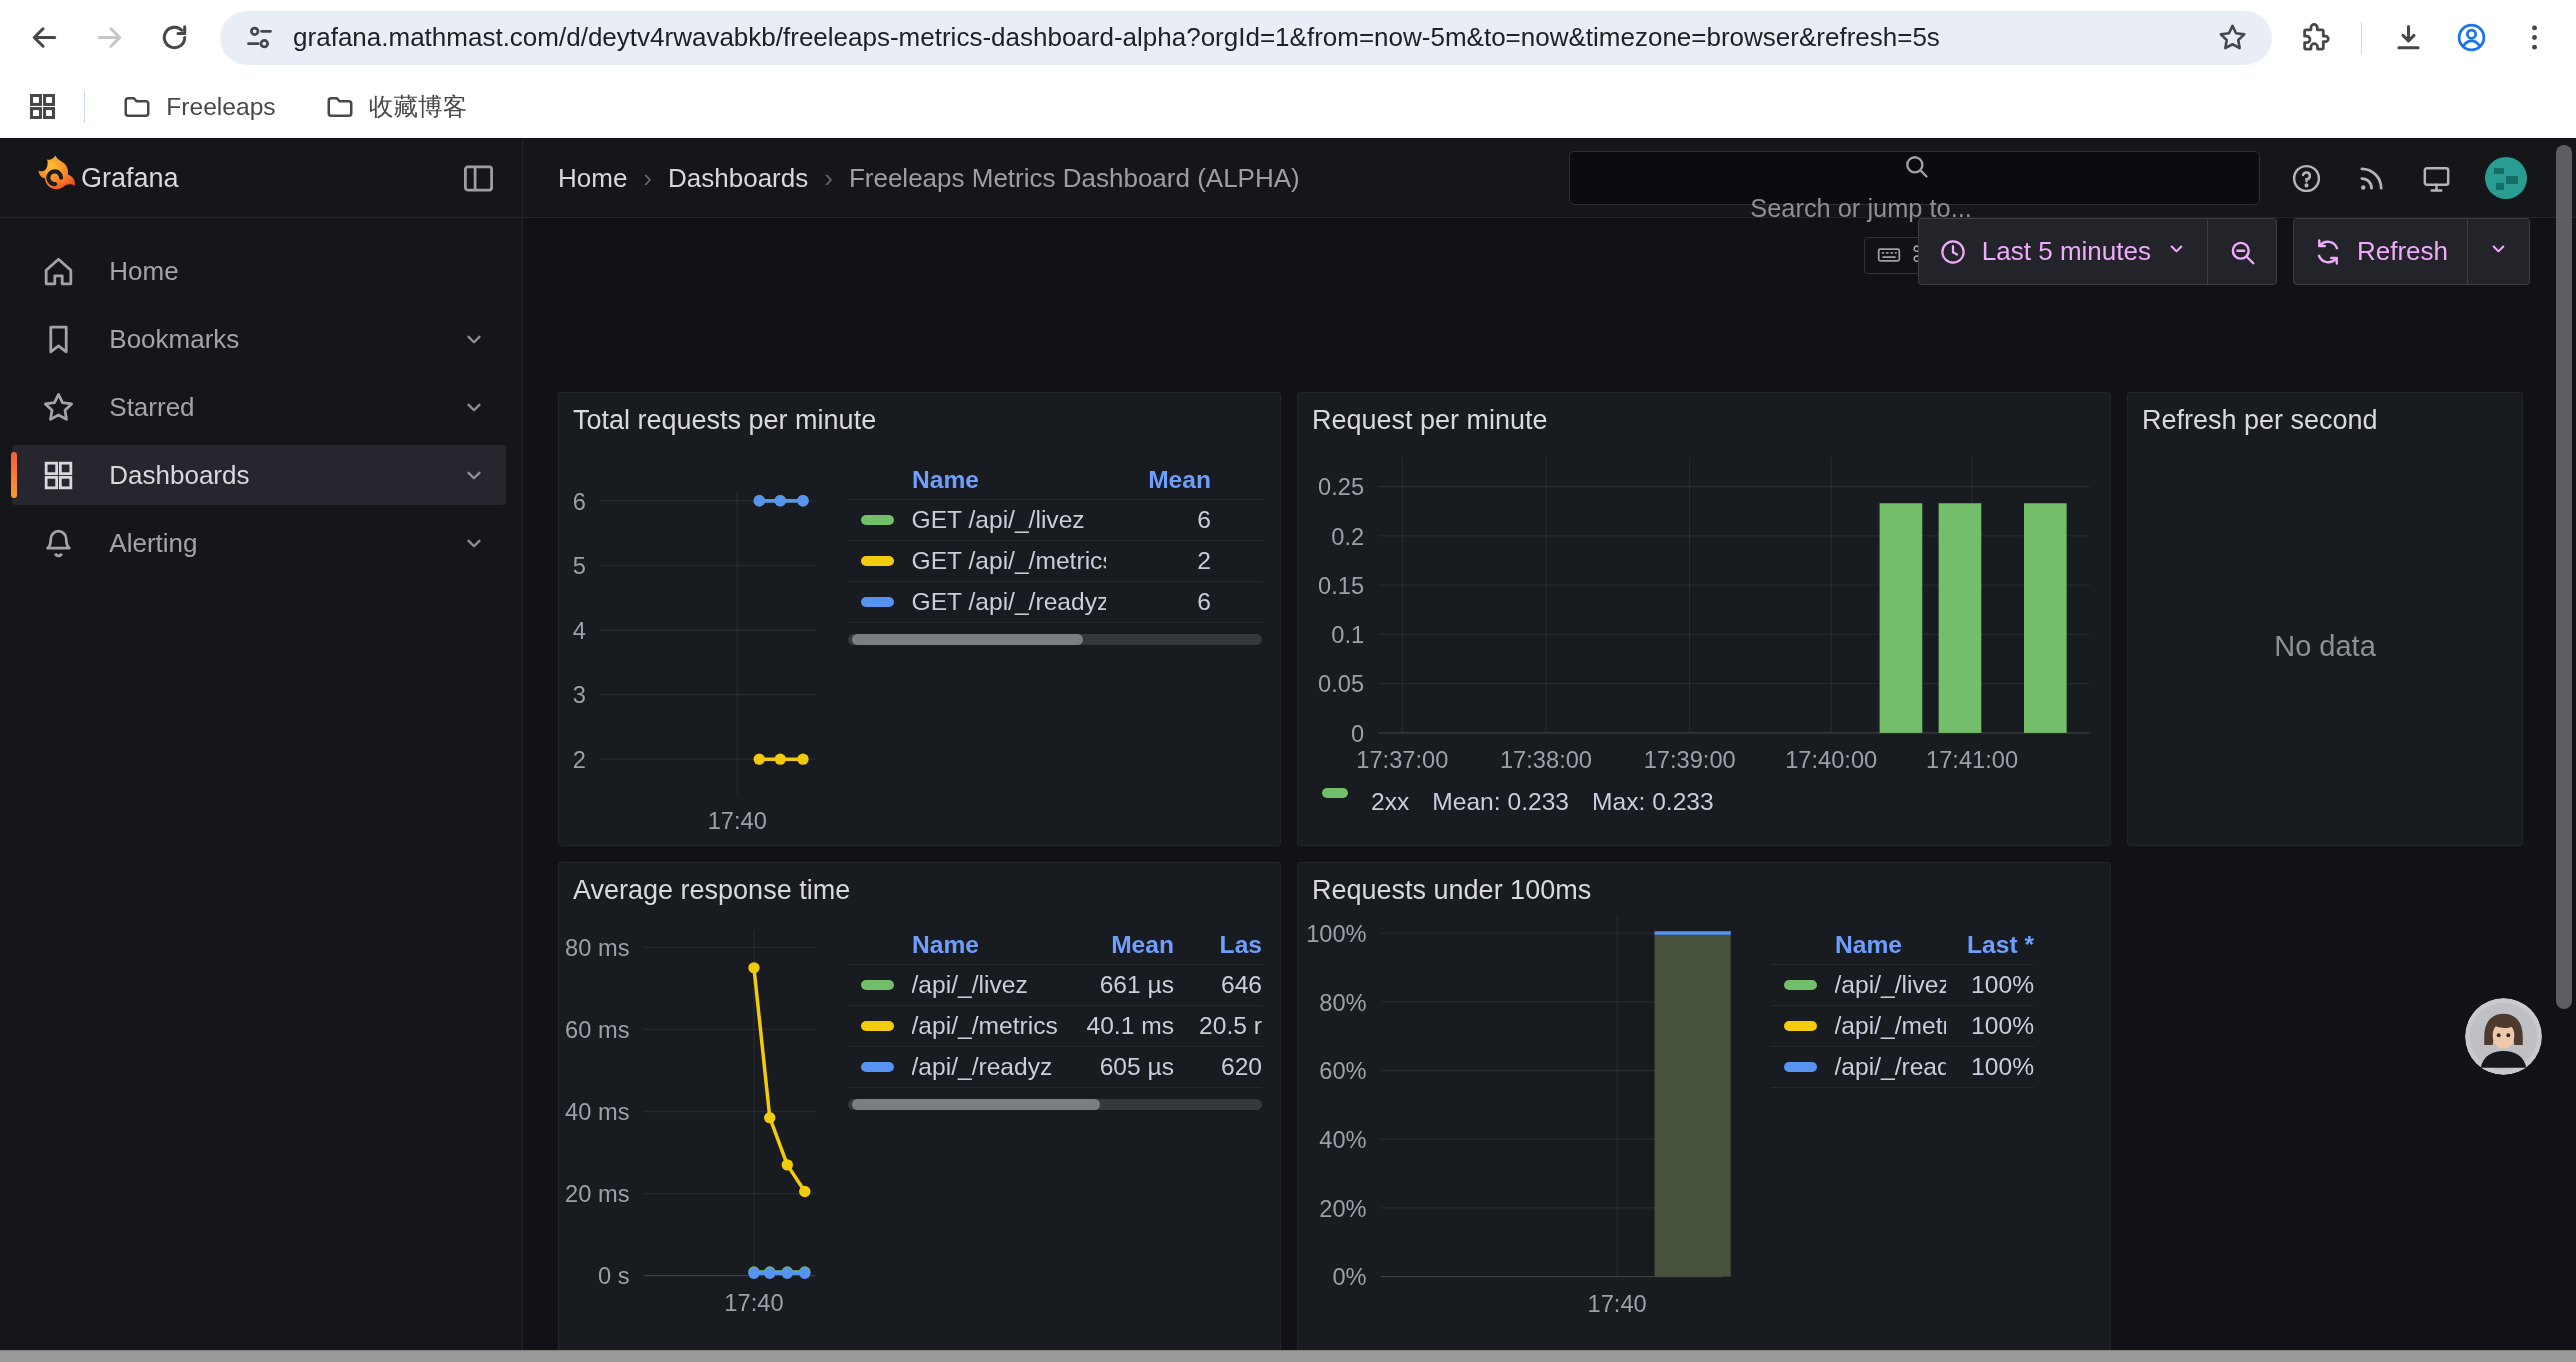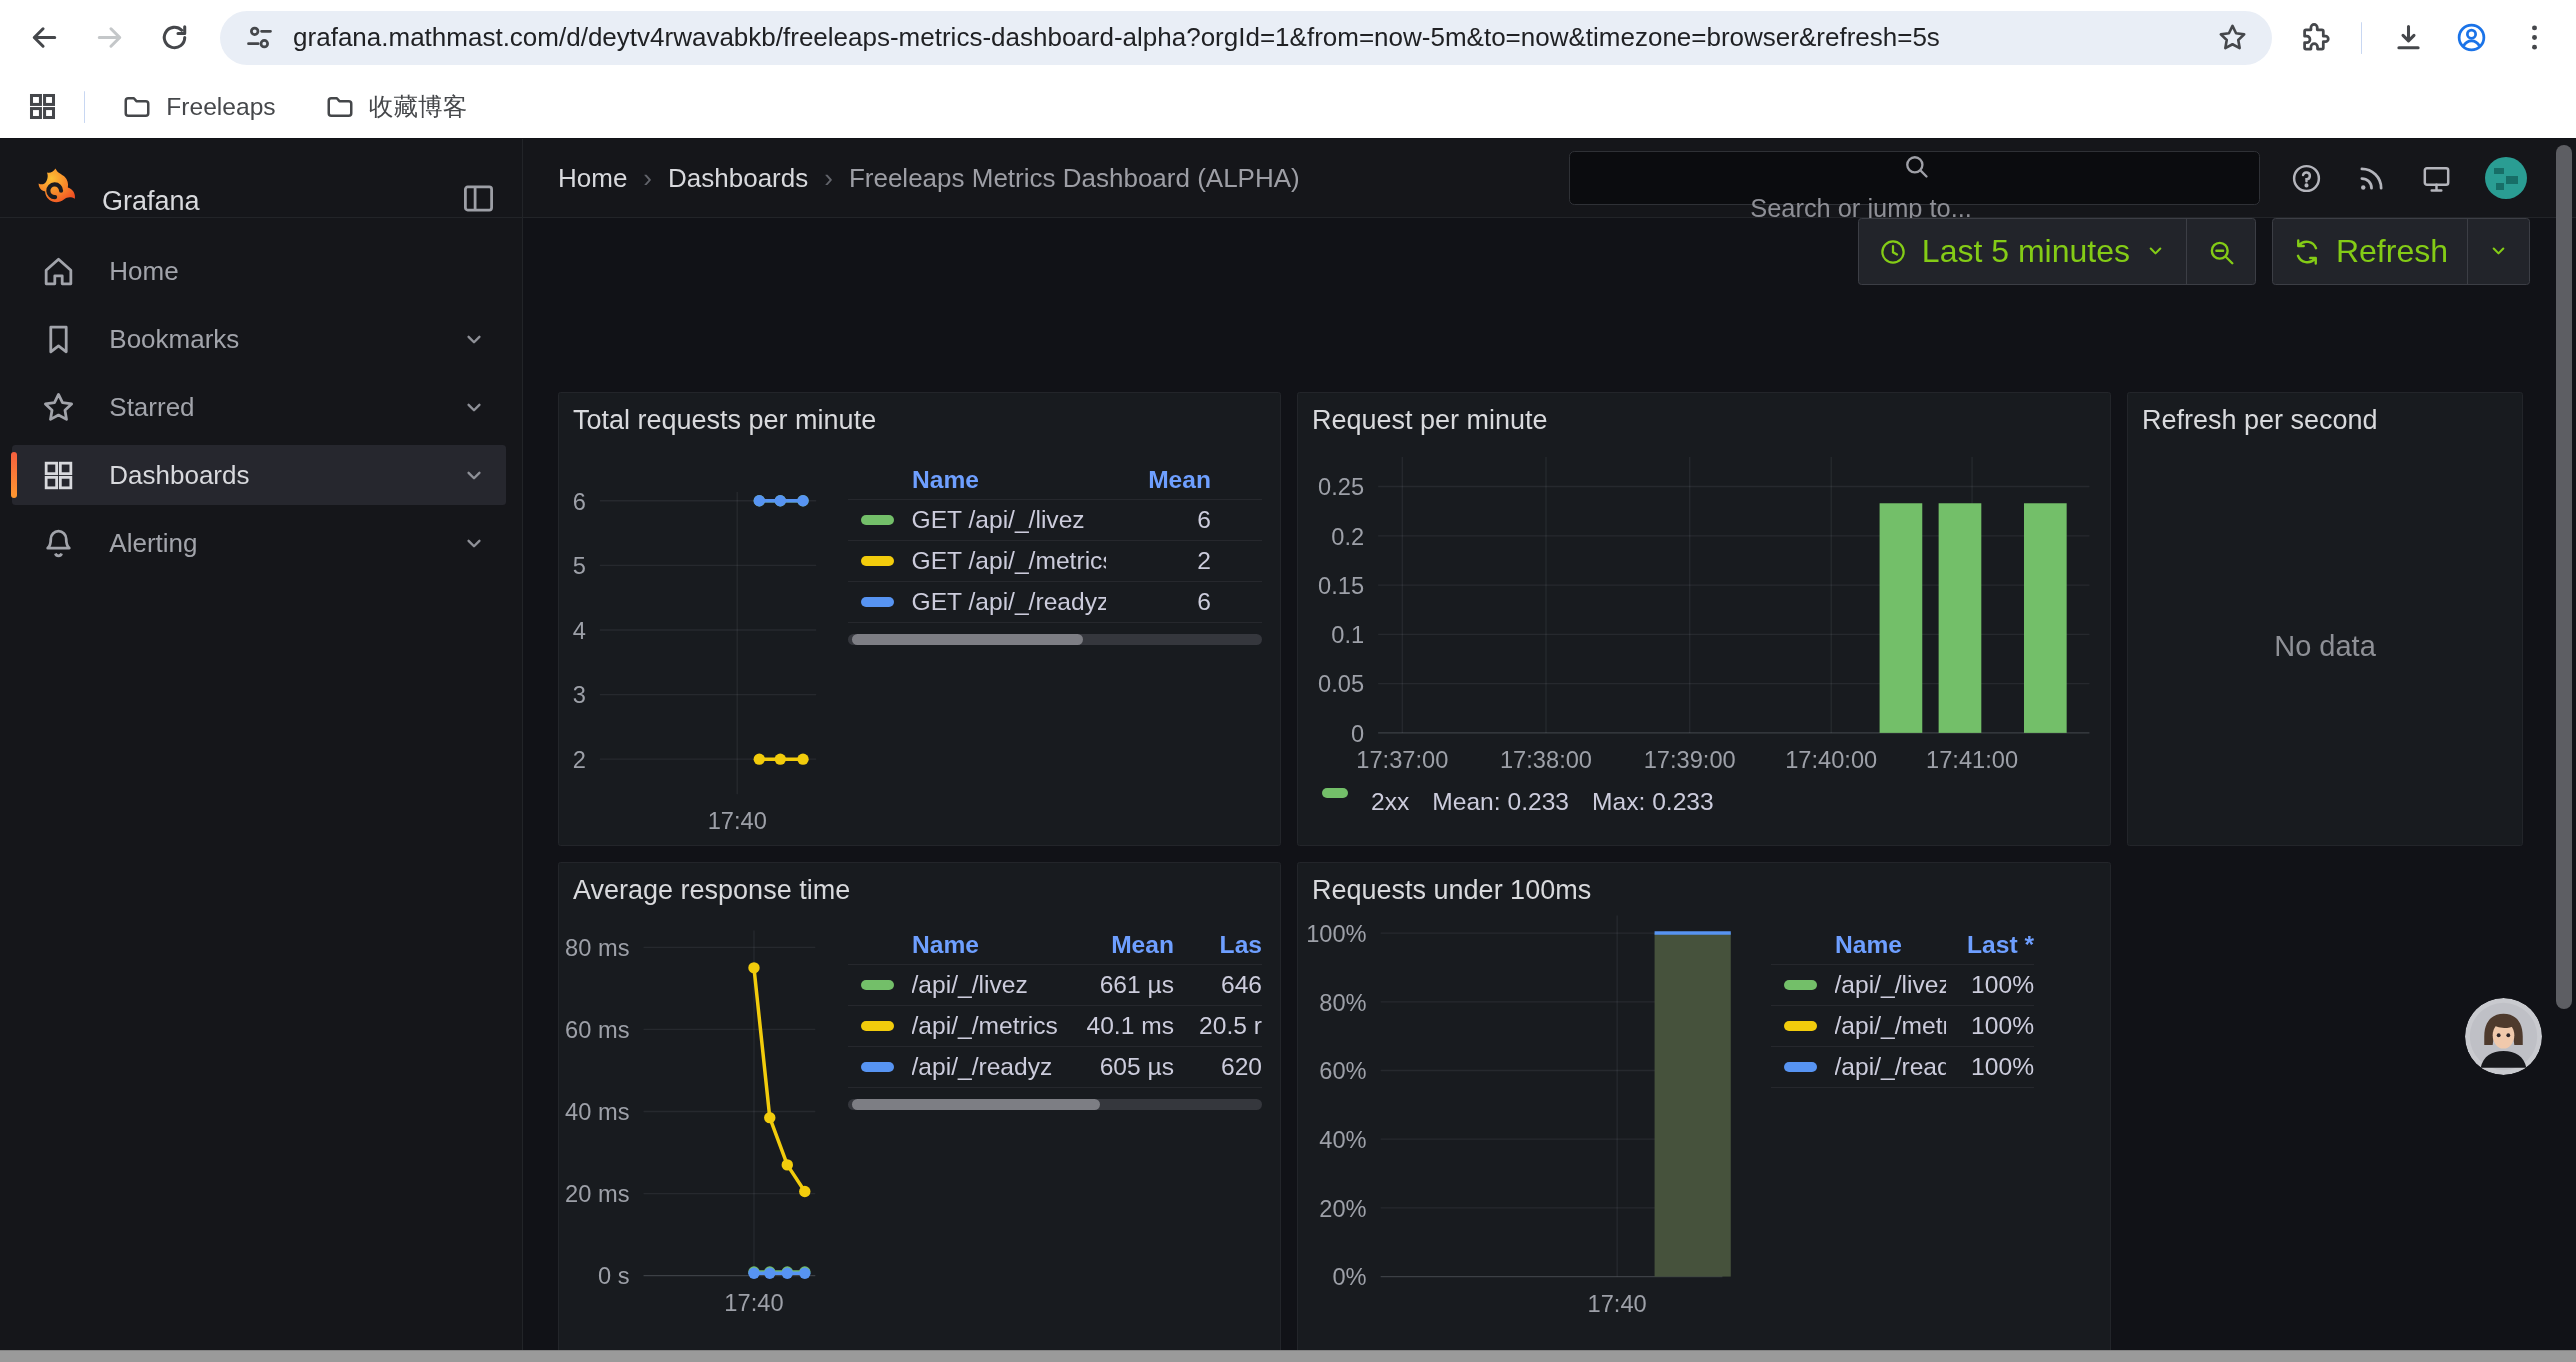--- a/index.html
+++ b/index.html
@@ -21,21 +21,21 @@
   .profile-ic { color:#1a73e8; }
 
   .bookmarks { height:63px; background:#ffffff; display:flex; align-items:center; padding:0 26px; gap:24.6px; font-size:24.6px; color:#45474a; }
   .bm-chip { display:flex; align-items:center; gap:14px; padding:7px 12.3px; border-radius:17.5px; }
   .bm-chip svg { width:30px; height:30px; color:#45474a; }
 
   
   .app { position:absolute; top:139px; left:0; right:0; bottom:0; display:flex; background:#111217; overflow:hidden; }
 
   .sidebar { width:523px; flex:none; background:#15161a; border-right:0.9px solid #222428; }
-  .sb-head { height:79px; display:flex; align-items:flex-end; padding:0 24.6px 0 30px; border-bottom:0.9px solid #222428; gap:21px; }
+  .sb-head { height:79px; display:flex; align-items:center; padding:0 24.6px 0 30px; border-bottom:0.9px solid #222428; }
   .sb-logo { width:51px; height:51px; }
   .sb-brand { font-size:27px; color:#d8d9dd; font-weight:500; flex:1; }
   .sb-collapse { width:37px; height:37px; color:#9d9fa6; }
   .sb-collapse svg { width:100%; height:100%; }
   .sb-nav { padding:23px 16px 0 12.3px; }
   .nav-item { position:relative; height:60px; margin-bottom:8px; display:flex; align-items:center; gap:32px; padding:0 19px 0 28px; border-radius:3.5px; color:#a2a4ab; }
   .nav-item .ni-icon { width:37px; height:37px; flex:none; }
   .nav-item .ni-icon svg { width:100%; height:100%; }
   .nav-item .ni-label { font-size:26px; flex:1; }
   .nav-item .ni-chev { width:26px; height:26px; color:#8e9097; }
@@ -68,21 +68,21 @@
   .sub-div { width:1.8px; height:39px; background:#2c2d33; }
   .btn { height:54px; display:flex; align-items:center; border-radius:3.5px; font-size:25.4px; }
   .btn-export { border:0.9px solid #45474e; background:#202227; color:#d5d6da; padding:0 21px; gap:14px; }
   .btn-export svg, .btn-share svg { width:23px; height:23px; }
   .share-wrap { display:flex; }
   .btn-share { background:#3d71d9; color:#ffffff; font-weight:700; padding:0 24.6px; border-radius:3.5px 0 0 3.5px; }
   .btn-share-caret { width:46px; height:54px; background:#3d71d9; border-left:1.8px solid rgba(0,0,0,0.35); border-radius:0 3.5px 3.5px 0; display:flex; align-items:center; justify-content:center; color:#fff; }
   .btn-share-caret svg { width:23px; height:23px; }
 
   .controls { height:88px; display:flex; align-items:flex-start; justify-content:flex-end; padding-right:46px; gap:16px; }
-  .ctl-group { display:flex; height:67px; border:0.9px solid #3c3e45; background:#22242a; border-radius:3.5px; color:#84cc16; font-size:32px; }
+  .ctl-group { display:flex; height:67px; border:0.9px solid #3c3e45; background:#22242a; border-radius:3.5px; color:#f0abfc; font-size:26px; }
   .ctl-seg { display:flex; align-items:center; gap:14px; padding:0 19px; }
   .ctl-seg + .ctl-seg { border-left:0.9px solid #3c3e45; }
   .ctl-seg svg { width:30px; height:30px; }
   .ctl-seg .chev svg { width:23px; height:23px; }
 
   .dashboard { position:absolute; left:0; right:0; top:0; bottom:0; pointer-events:none; }
   .panel { position:absolute; background:#181b1f; border:0.9px solid #23252a; border-radius:2.6px; pointer-events:auto; }
   .panel-title { position:absolute; top:12.3px; left:14px; font-size:27px; font-weight:500; color:#d9dadd; }
   .panel svg.chart { position:absolute; left:0; top:0; }
   svg text { font-family:inherit; }

